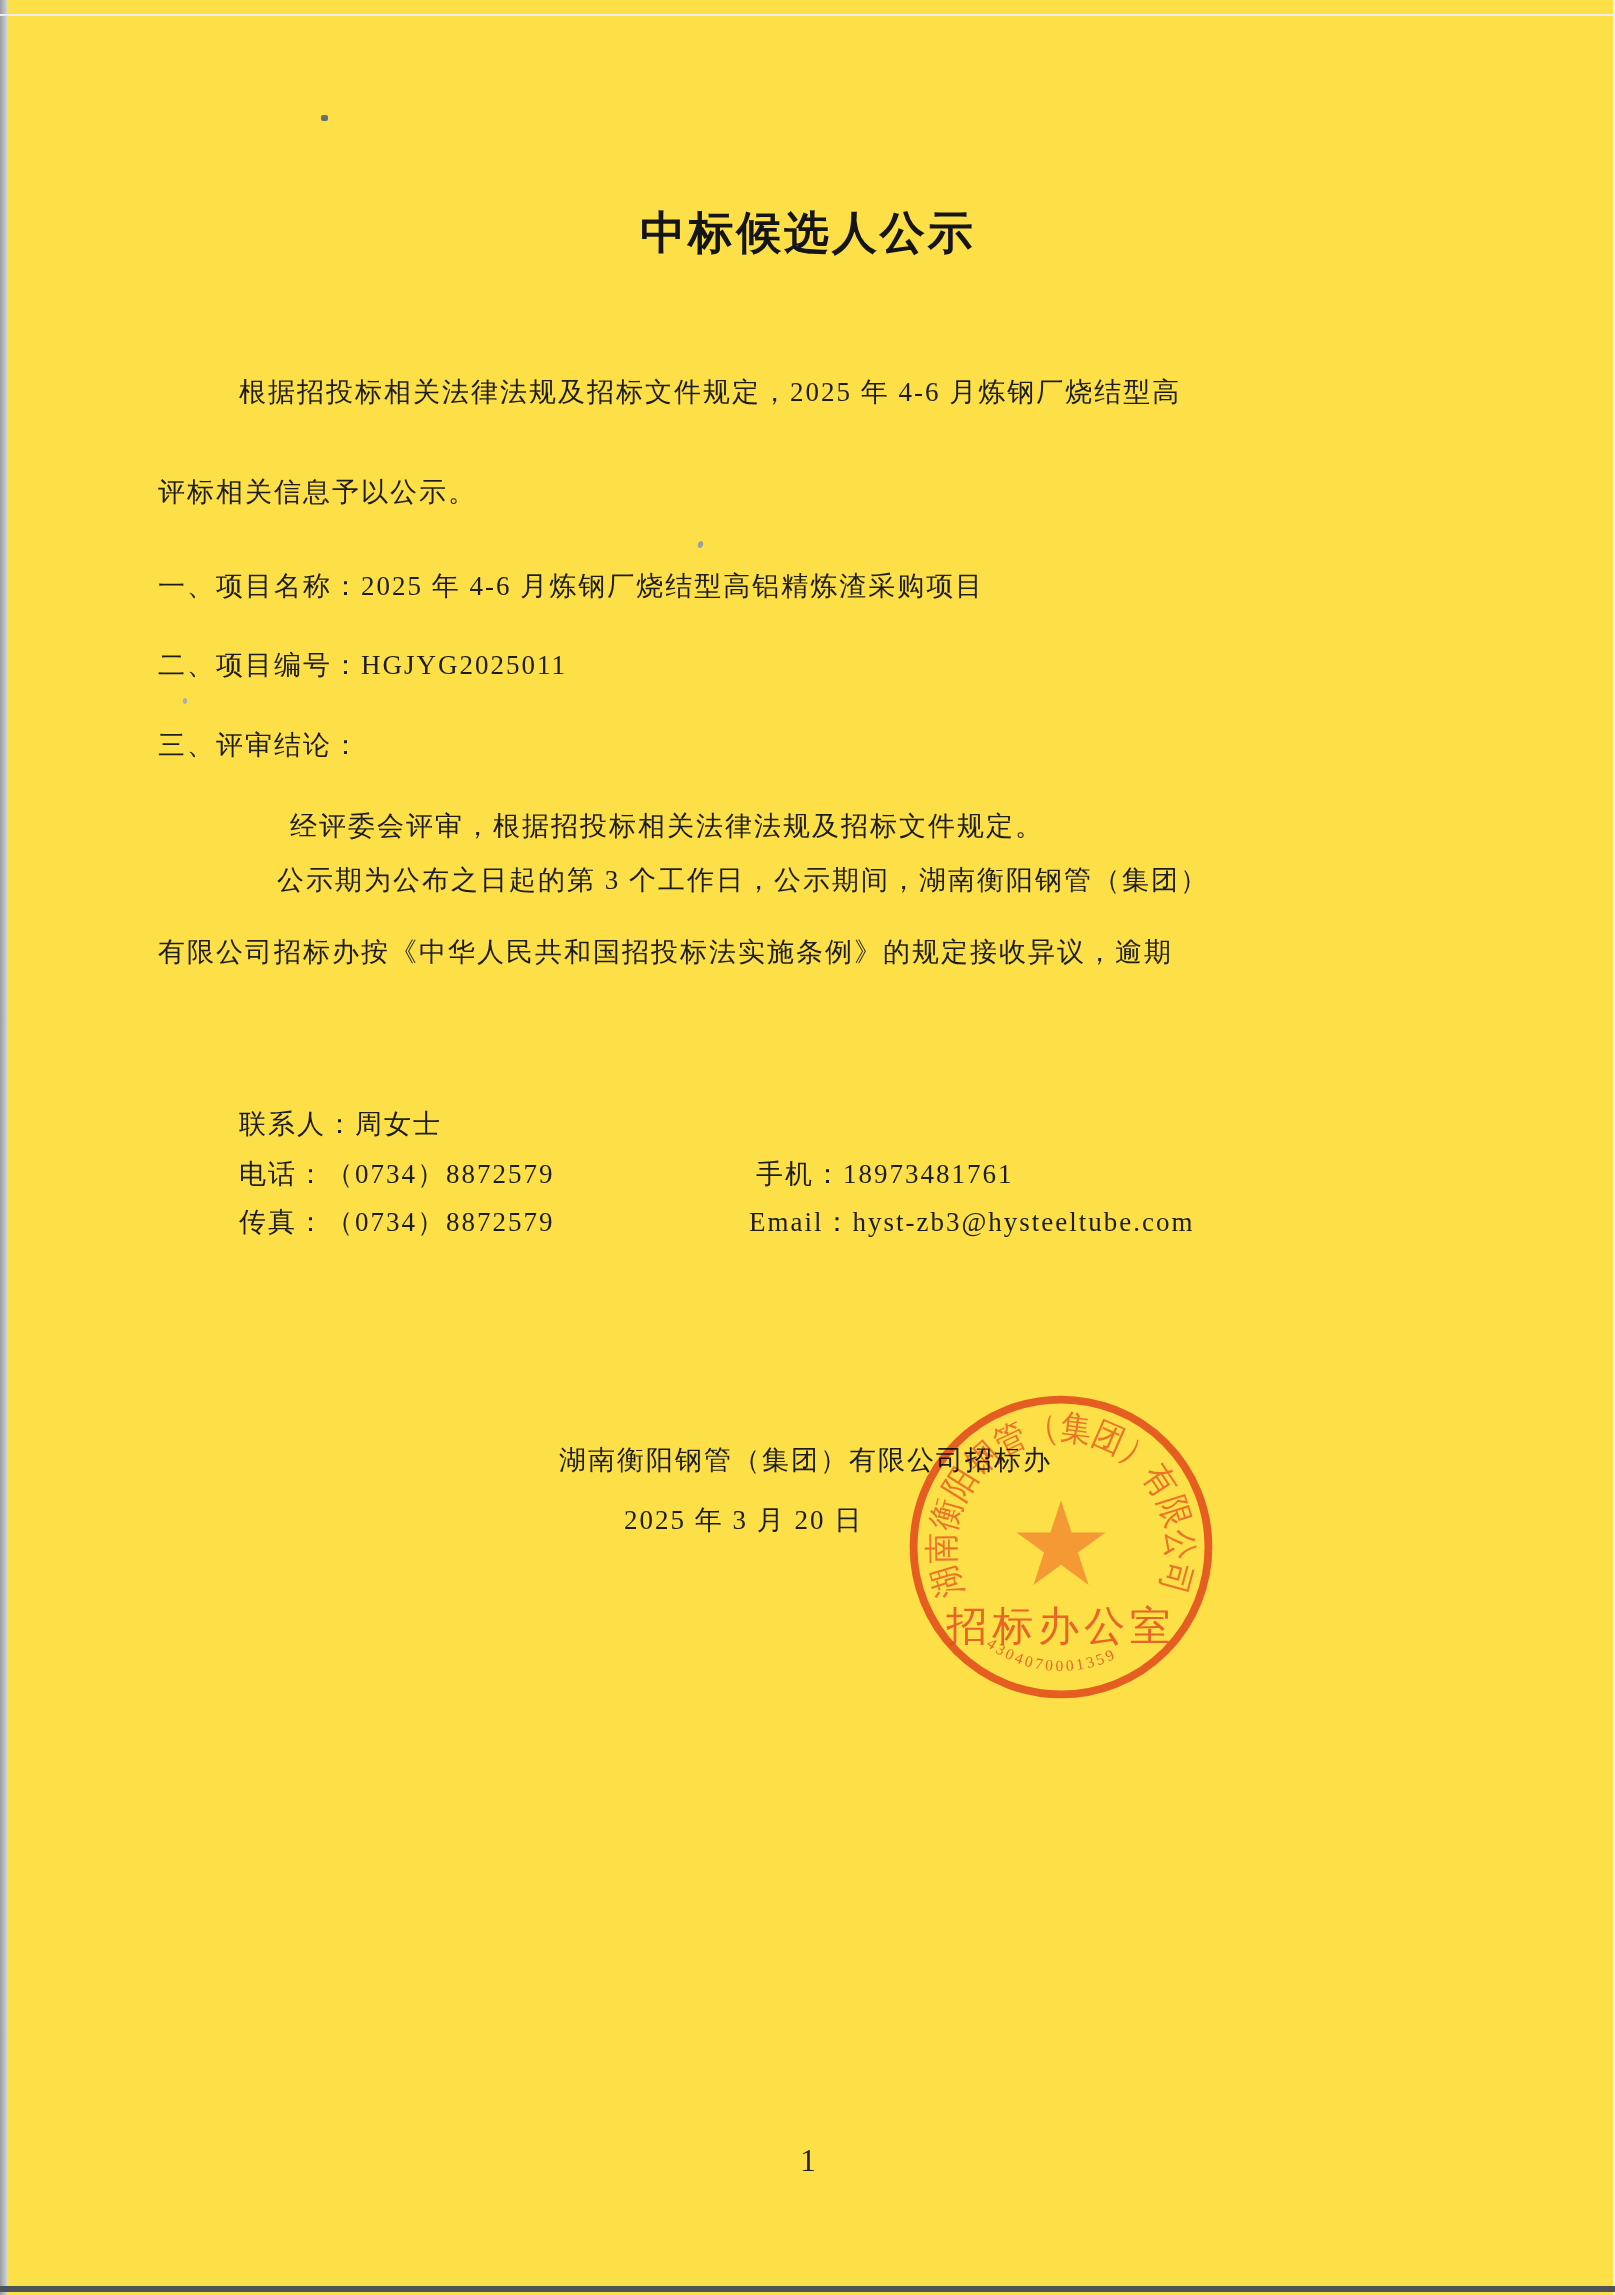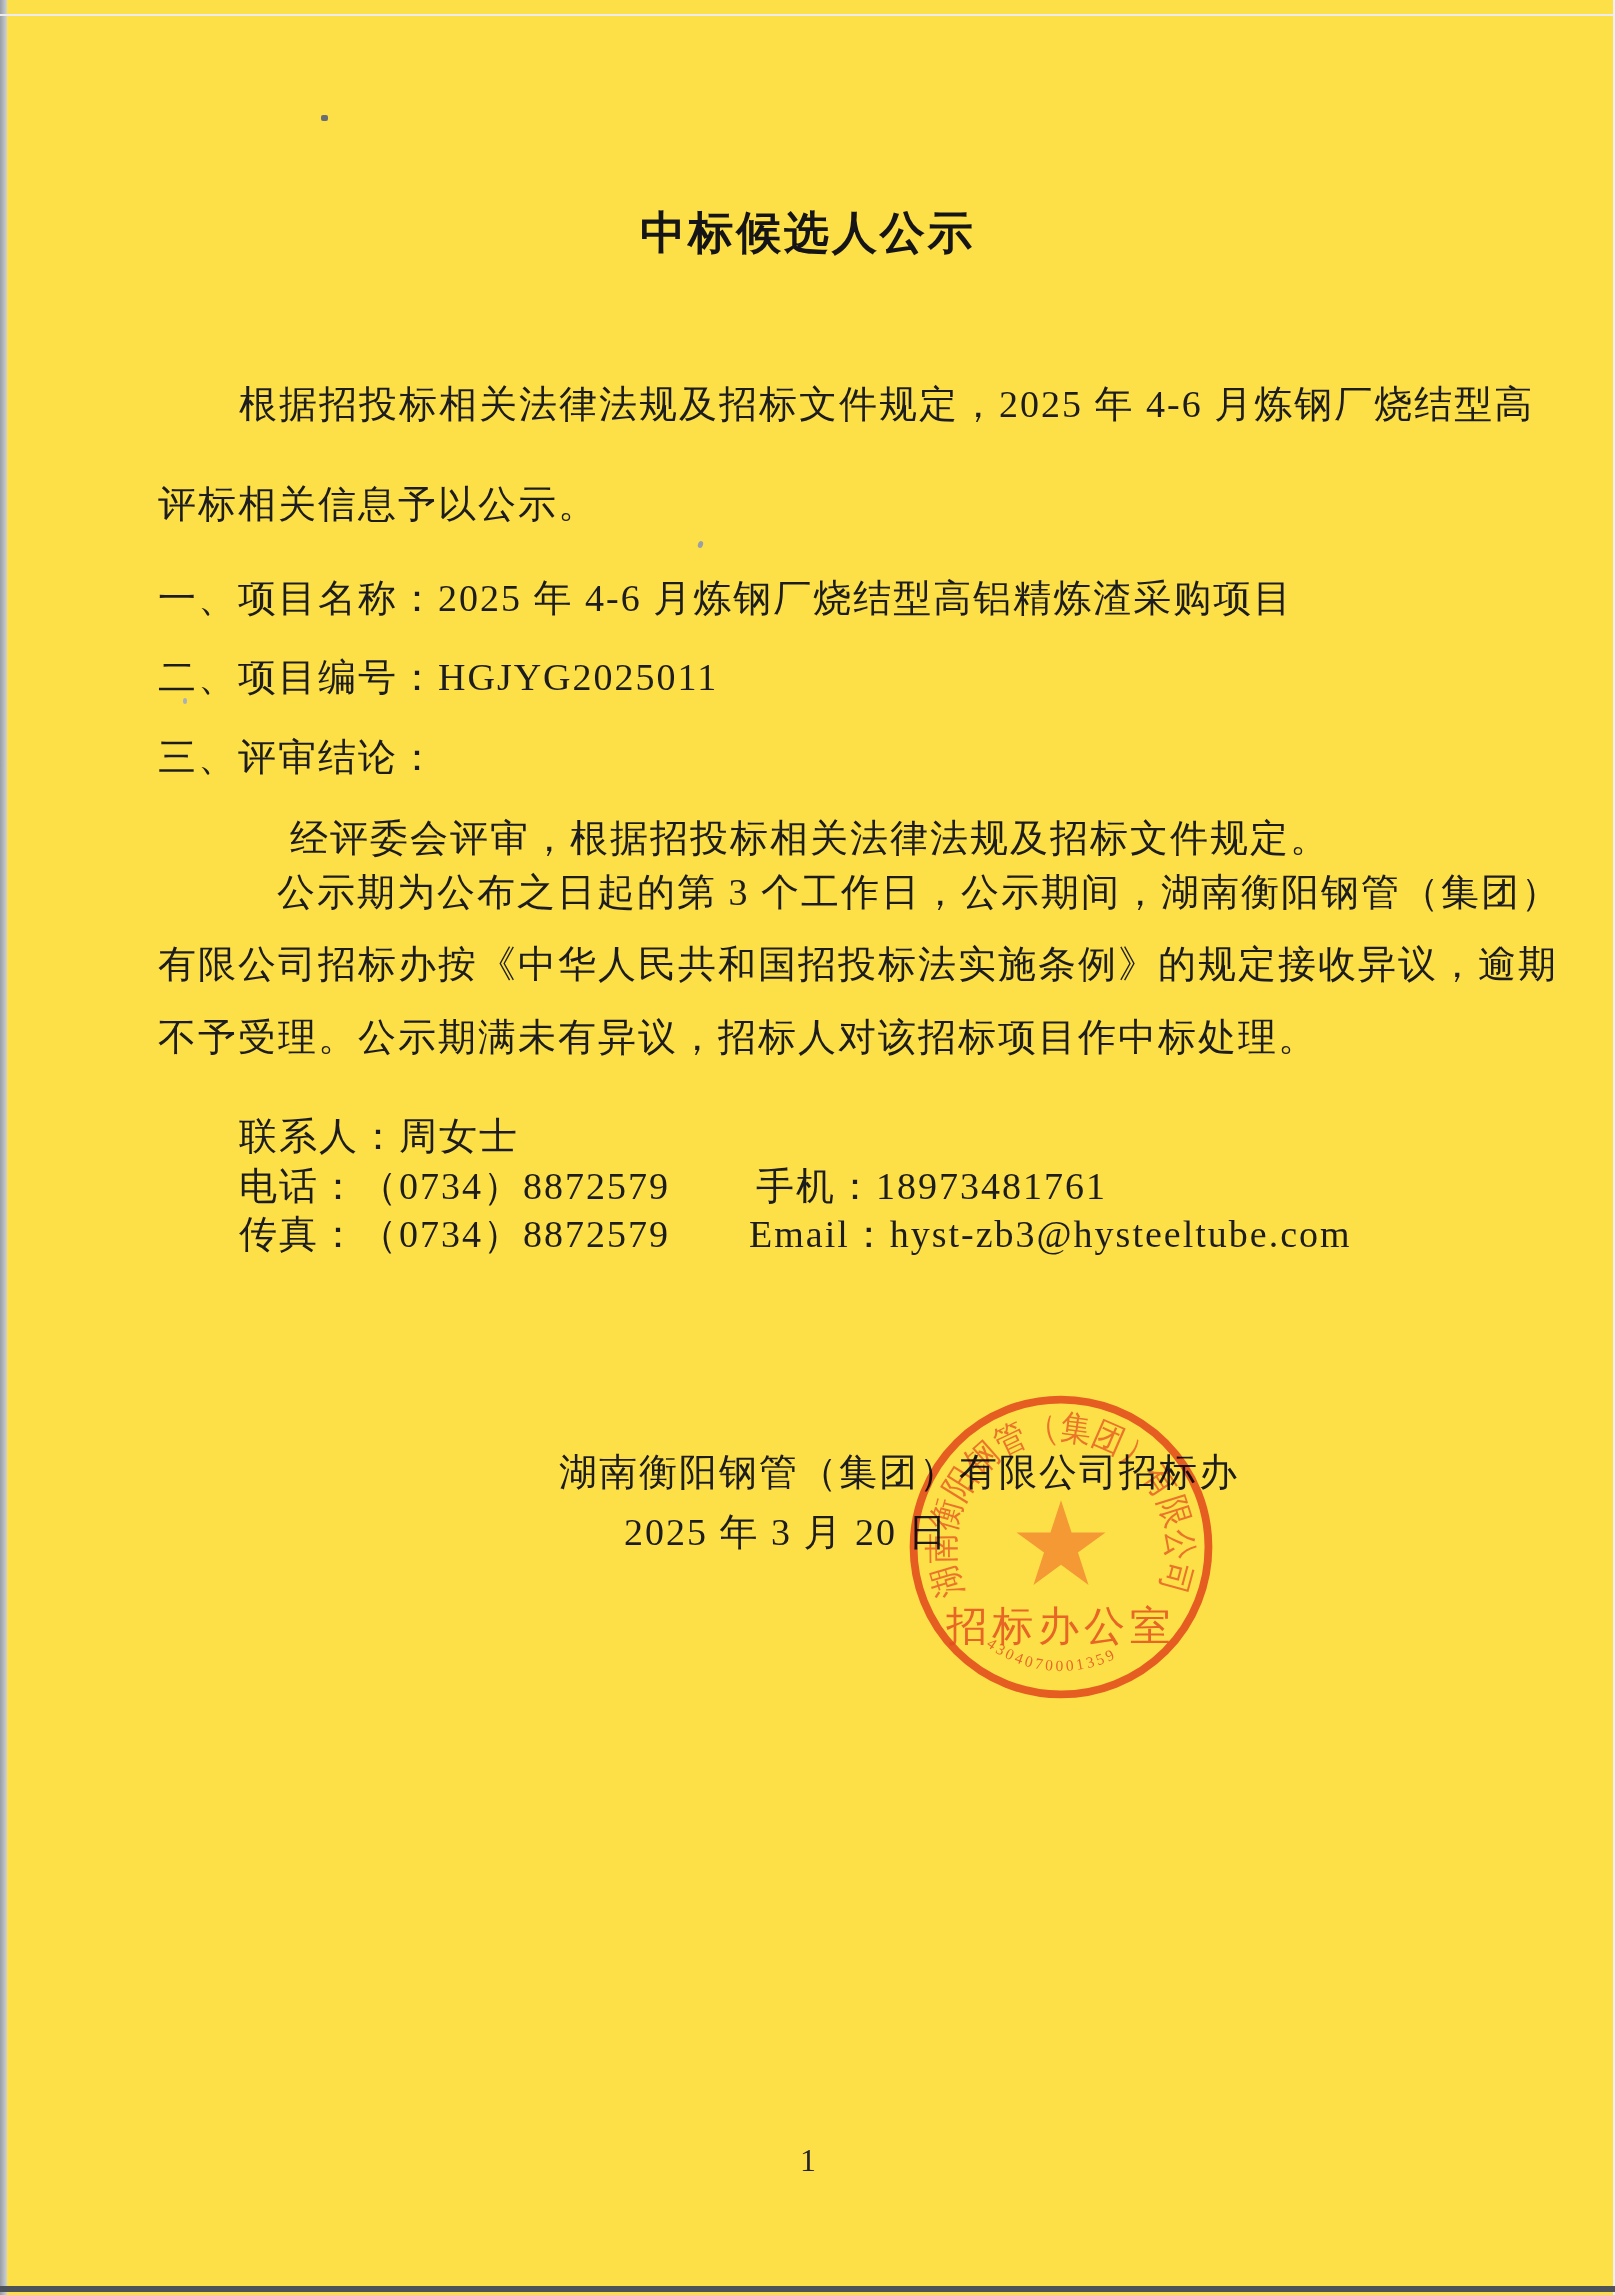--- a/index.html
+++ b/index.html
@@ -34,24 +34,23 @@
   .edge-right {
     position: absolute; right: 0; top: 0;
     width: 2.9px; height: 100%;
     background: #eef0f2;
   }
   
   .line {
     position: absolute;
     white-space: pre;
     color: #1d1d1f;
-    font-size: 38px;
+    font-size: 27px;
     letter-spacing: 2px;
     line-height: 1;
-    margin-top: 6px;
   }
   .title {
     position: absolute;
     left: 0; top: 203px;
     width: 100%;
     text-align: center;
     font-family: "Liberation Sans", "DejaVu Sans", sans-serif;
     font-weight: 700;
     font-size: 45px;
     letter-spacing: 2.9px;
@@ -119,21 +118,20 @@
   <div class="line p1l1">根据招投标相关法律法规及招标文件规定，2025 年 4-6 月炼钢厂烧结型高</div>
   <div class="line p1l3">评标相关信息予以公示。</div>
 
   <div class="line item1">一、项目名称：2025 年 4-6 月炼钢厂烧结型高铝精炼渣采购项目</div>
   <div class="line item2">二、项目编号：HGJYG2025011</div>
   <div class="line item3">三、评审结论：</div>
   <div class="line concl">经评委会评审，根据招投标相关法律法规及招标文件规定。</div>
 
   <div class="line p2l1">公示期为公布之日起的第 3 个工作日，公示期间，湖南衡阳钢管（集团）</div>
   <div class="line p2l2">有限公司招标办按《中华人民共和国招投标法实施条例》的规定接收异议，逾期</div>
-  <div class="line p2l3">不予受理。公示期满未有异议，招标人对该招标项目作中标处理。</div>
 
   <div class="line c-person">联系人：周女士</div>
   <div class="line c-phone">电话：（0734）8872579</div>
   <div class="line c-mobile">手机：18973481761</div>
   <div class="line c-fax">传真：（0734）8872579</div>
   <div class="line c-email">Email：hyst-zb3@hysteeltube.com</div>
 
   <div class="line sig-org">湖南衡阳钢管（集团）有限公司招标办</div>
   <div class="line sig-date">2025 年 3 月 20 日</div>
 

